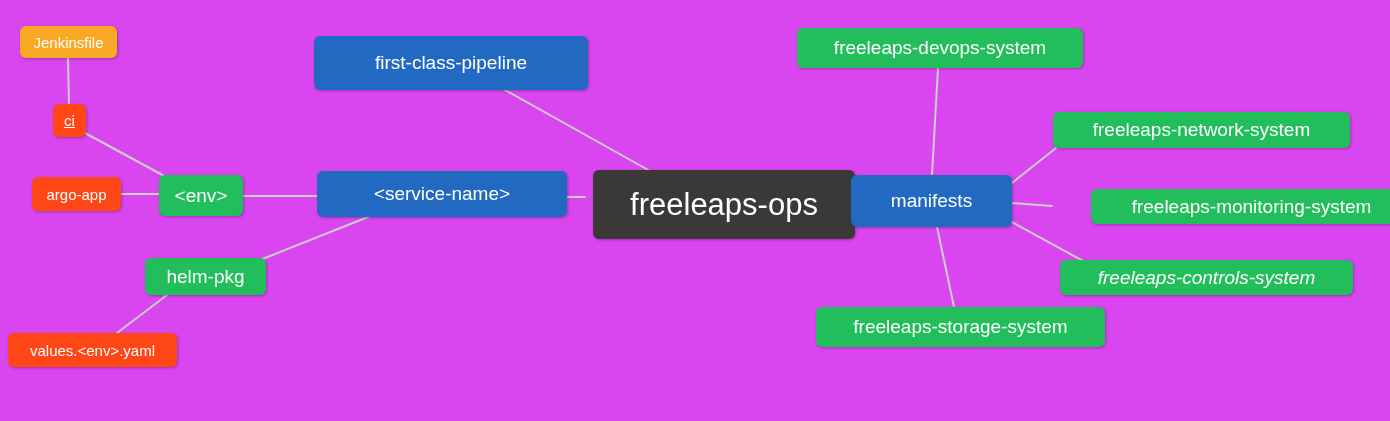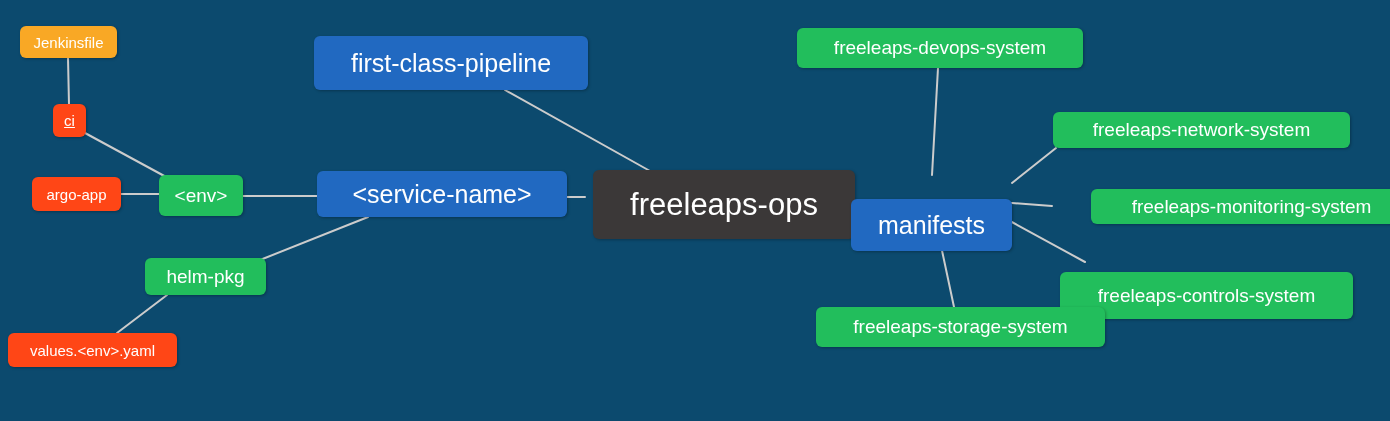--- a/index.html
+++ b/index.html
@@ -1,20 +1,20 @@
 <!DOCTYPE html>
 <html><head>
 <meta charset="utf-8">
 <style>
   html, body { margin: 0; padding: 0; background: #ffffff; }
   #canvas {
     position: relative;
     width: 1390px;
     height: 421px;
-    background: #0c4a6e;
+    background: #d946ef;
     font-family: "Liberation Sans", sans-serif;
     overflow: hidden;
   }
   #edges {
     position: absolute;
     left: 0; top: 0;
     width: 1390px; height: 421px;
     pointer-events: none;
   }
   .node {
@@ -24,36 +24,36 @@
     justify-content: center;
     color: #ffffff;
     border-radius: 6px;
     box-shadow: 1px 1px 3px rgba(0,0,0,0.28);
     white-space: nowrap;
     box-sizing: border-box;
     cursor: default;
   }
   .fs-s  { font-size: 15px; }
   .fs-m  { font-size: 19px; }
-  .fs-l  { font-size: 25px; }
+  .fs-l  { font-size: 19px; }
   .fs-xl { font-size: 31px; margin-left: 8px; }
 
   
   #n-jenkinsfile        { left: 20px;   top: 26px;  width: 97px;  height: 32px; }
   #n-ci                 { left: 53px;   top: 104px; width: 33px;  height: 33px; }
   #n-argo-app           { left: 32px;   top: 177px; width: 89px;  height: 34px; }
   #n-env                { left: 159px;  top: 175px; width: 84px;  height: 41px; }
   #n-first-class-pipeline { left: 314px; top: 36px; width: 274px; height: 54px; }
   #n-service-name       { left: 317px;  top: 171px; width: 250px; height: 46px; }
   #n-freeleaps-ops      { left: 585px;  top: 170px; width: 262px; height: 69px; }
   #n-manifests          { left: 851px;  top: 175px; width: 161px; height: 52px; }
   #n-devops-system      { left: 797px;  top: 28px;  width: 286px; height: 40px; }
   #n-network-system     { left: 1053px; top: 112px; width: 297px; height: 36px; }
   #n-monitoring-system  { left: 1052px; top: 189px; width: 321px; height: 35px; }
-  #n-controls-system    { left: 1060px; top: 272px; width: 293px; height: 47px; }
+  #n-controls-system    { left: 1060px; top: 260px; width: 293px; height: 35px; font-style: italic; }
   #n-storage-system     { left: 816px;  top: 307px; width: 289px; height: 40px; }
   #n-helm-pkg           { left: 145px;  top: 258px; width: 121px; height: 37px; }
   #n-values-env-yaml    { left: 8px;    top: 333px; width: 169px; height: 34px; }
 </style>
 </head>
 <body>
 
 <div id="canvas">
 
   <svg id="edges" viewBox="0 0 1390 421">
@@ -75,21 +75,21 @@
     </g>
   </svg>
 
   <div class="node fs-s" id="n-jenkinsfile" style="background: rgb(249, 168, 37);">Jenkinsfile</div>
   <div class="node fs-s" id="n-ci" style="background: rgb(255, 70, 22); text-decoration: underline;">ci</div>
   <div class="node fs-s" id="n-argo-app" style="background: rgb(255, 70, 22);">argo-app</div>
   <div class="node fs-m" id="n-env" style="background: rgb(34, 190, 92);">&lt;env&gt;</div>
   <div class="node fs-l" id="n-first-class-pipeline" style="background: rgb(33, 105, 193);">first-class-pipeline</div>
   <div class="node fs-l" id="n-service-name" style="background: rgb(33, 105, 193);">&lt;service-name&gt;</div>
   <div class="node fs-xl" id="n-freeleaps-ops" style="background: rgb(59, 56, 56);">freeleaps-ops</div>
-  <div class="node fs-l" id="n-manifests" style="background: rgb(33, 105, 193); margin-top: 24px;">manifests</div>
+  <div class="node fs-l" id="n-manifests" style="background: rgb(33, 105, 193);">manifests</div>
   <div class="node fs-m" id="n-devops-system" style="background: rgb(34, 190, 92);">freeleaps-devops-system</div>
   <div class="node fs-m" id="n-network-system" style="background: rgb(34, 190, 92);">freeleaps-network-system</div>
   <div class="node fs-m" id="n-monitoring-system" style="background: rgb(34, 190, 92); margin-left: 39px;">freeleaps-monitoring-system</div>
   <div class="node fs-m" id="n-controls-system" style="background: rgb(34, 190, 92);">freeleaps-controls-system</div>
   <div class="node fs-m" id="n-storage-system" style="background: rgb(34, 190, 92);">freeleaps-storage-system</div>
   <div class="node fs-m" id="n-helm-pkg" style="background: rgb(34, 190, 92);">helm-pkg</div>
   <div class="node fs-s" id="n-values-env-yaml" style="background: rgb(255, 70, 22);">values.&lt;env&gt;.yaml</div>
 
 </div>
 

